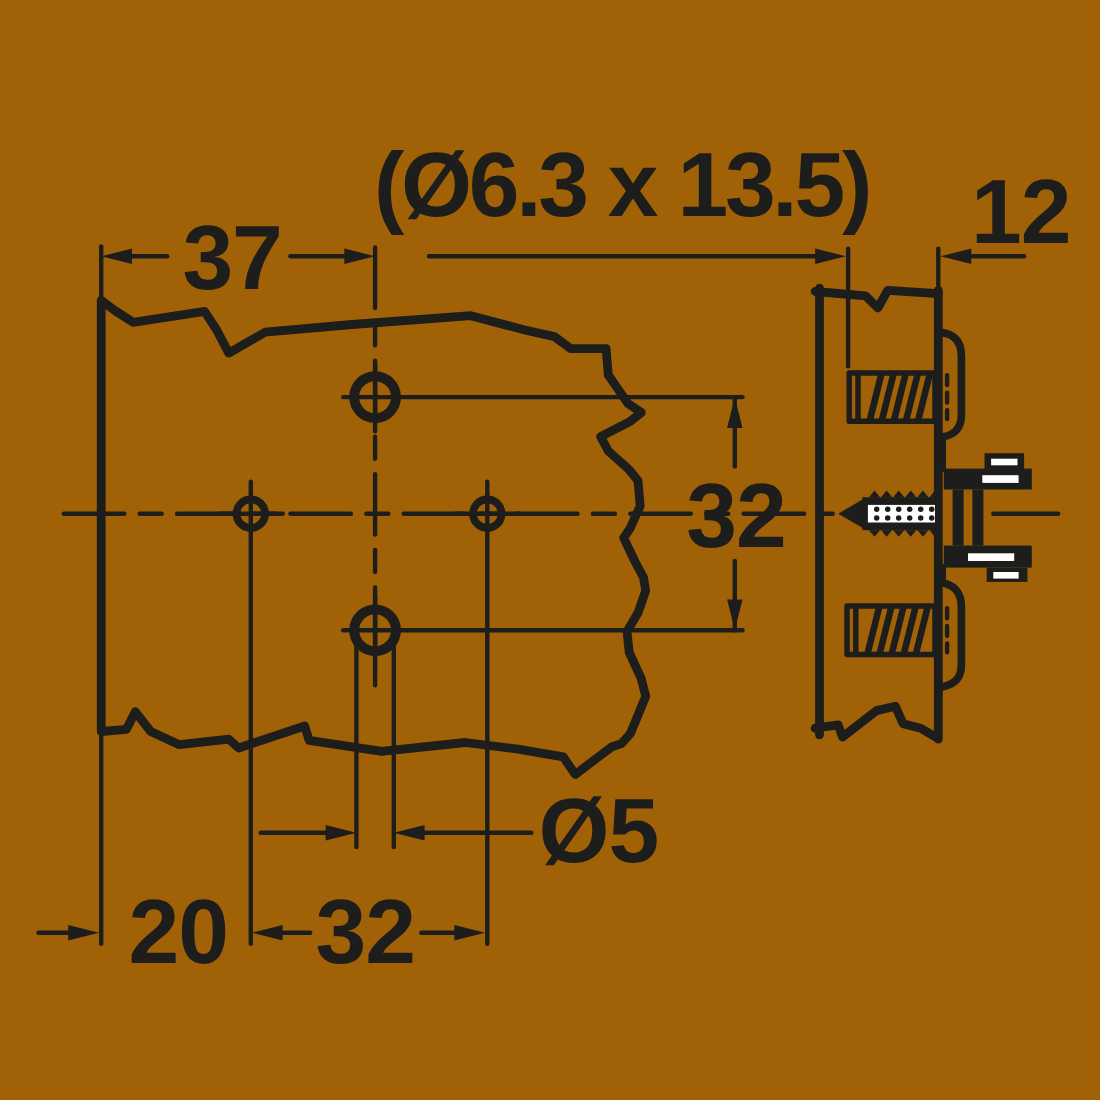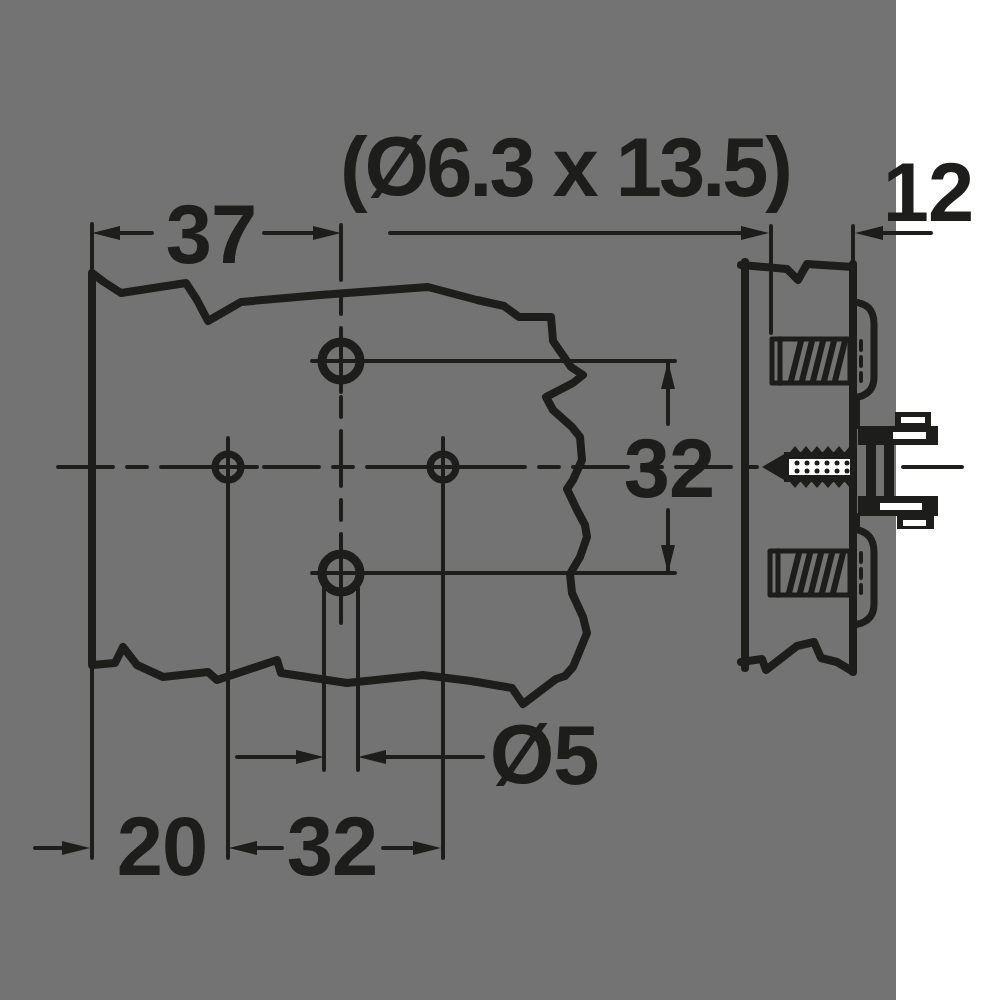--- a/index.html
+++ b/index.html
@@ -1,16 +1,16 @@
 <!DOCTYPE html>
 <html><head>
 <meta charset="utf-8">
 <style>
   html,body{margin:0;padding:0;background:#ffffff;}
-  .stage{width:896px;height:1000px;position:relative;background:#737373;}
+  .stage{width:1000px;height:1000px;position:relative;background:#a16207;}
   svg{display:block;}
   .ln{stroke:#1d1d1b;fill:none;stroke-linecap:round;stroke-linejoin:round;}
   .w8{stroke-width:8;}
   .w7{stroke-width:7;}
   .w6{stroke-width:6;}
   .w5{stroke-width:5;}
   .w4{stroke-width:4;}
   .fil{fill:#1d1d1b;stroke:none;}
   .wfil{fill:#ffffff;stroke:none;}
   .dim-text{font:700 83px "Liberation Sans", sans-serif;fill:#1d1d1b;letter-spacing:-1px;}

